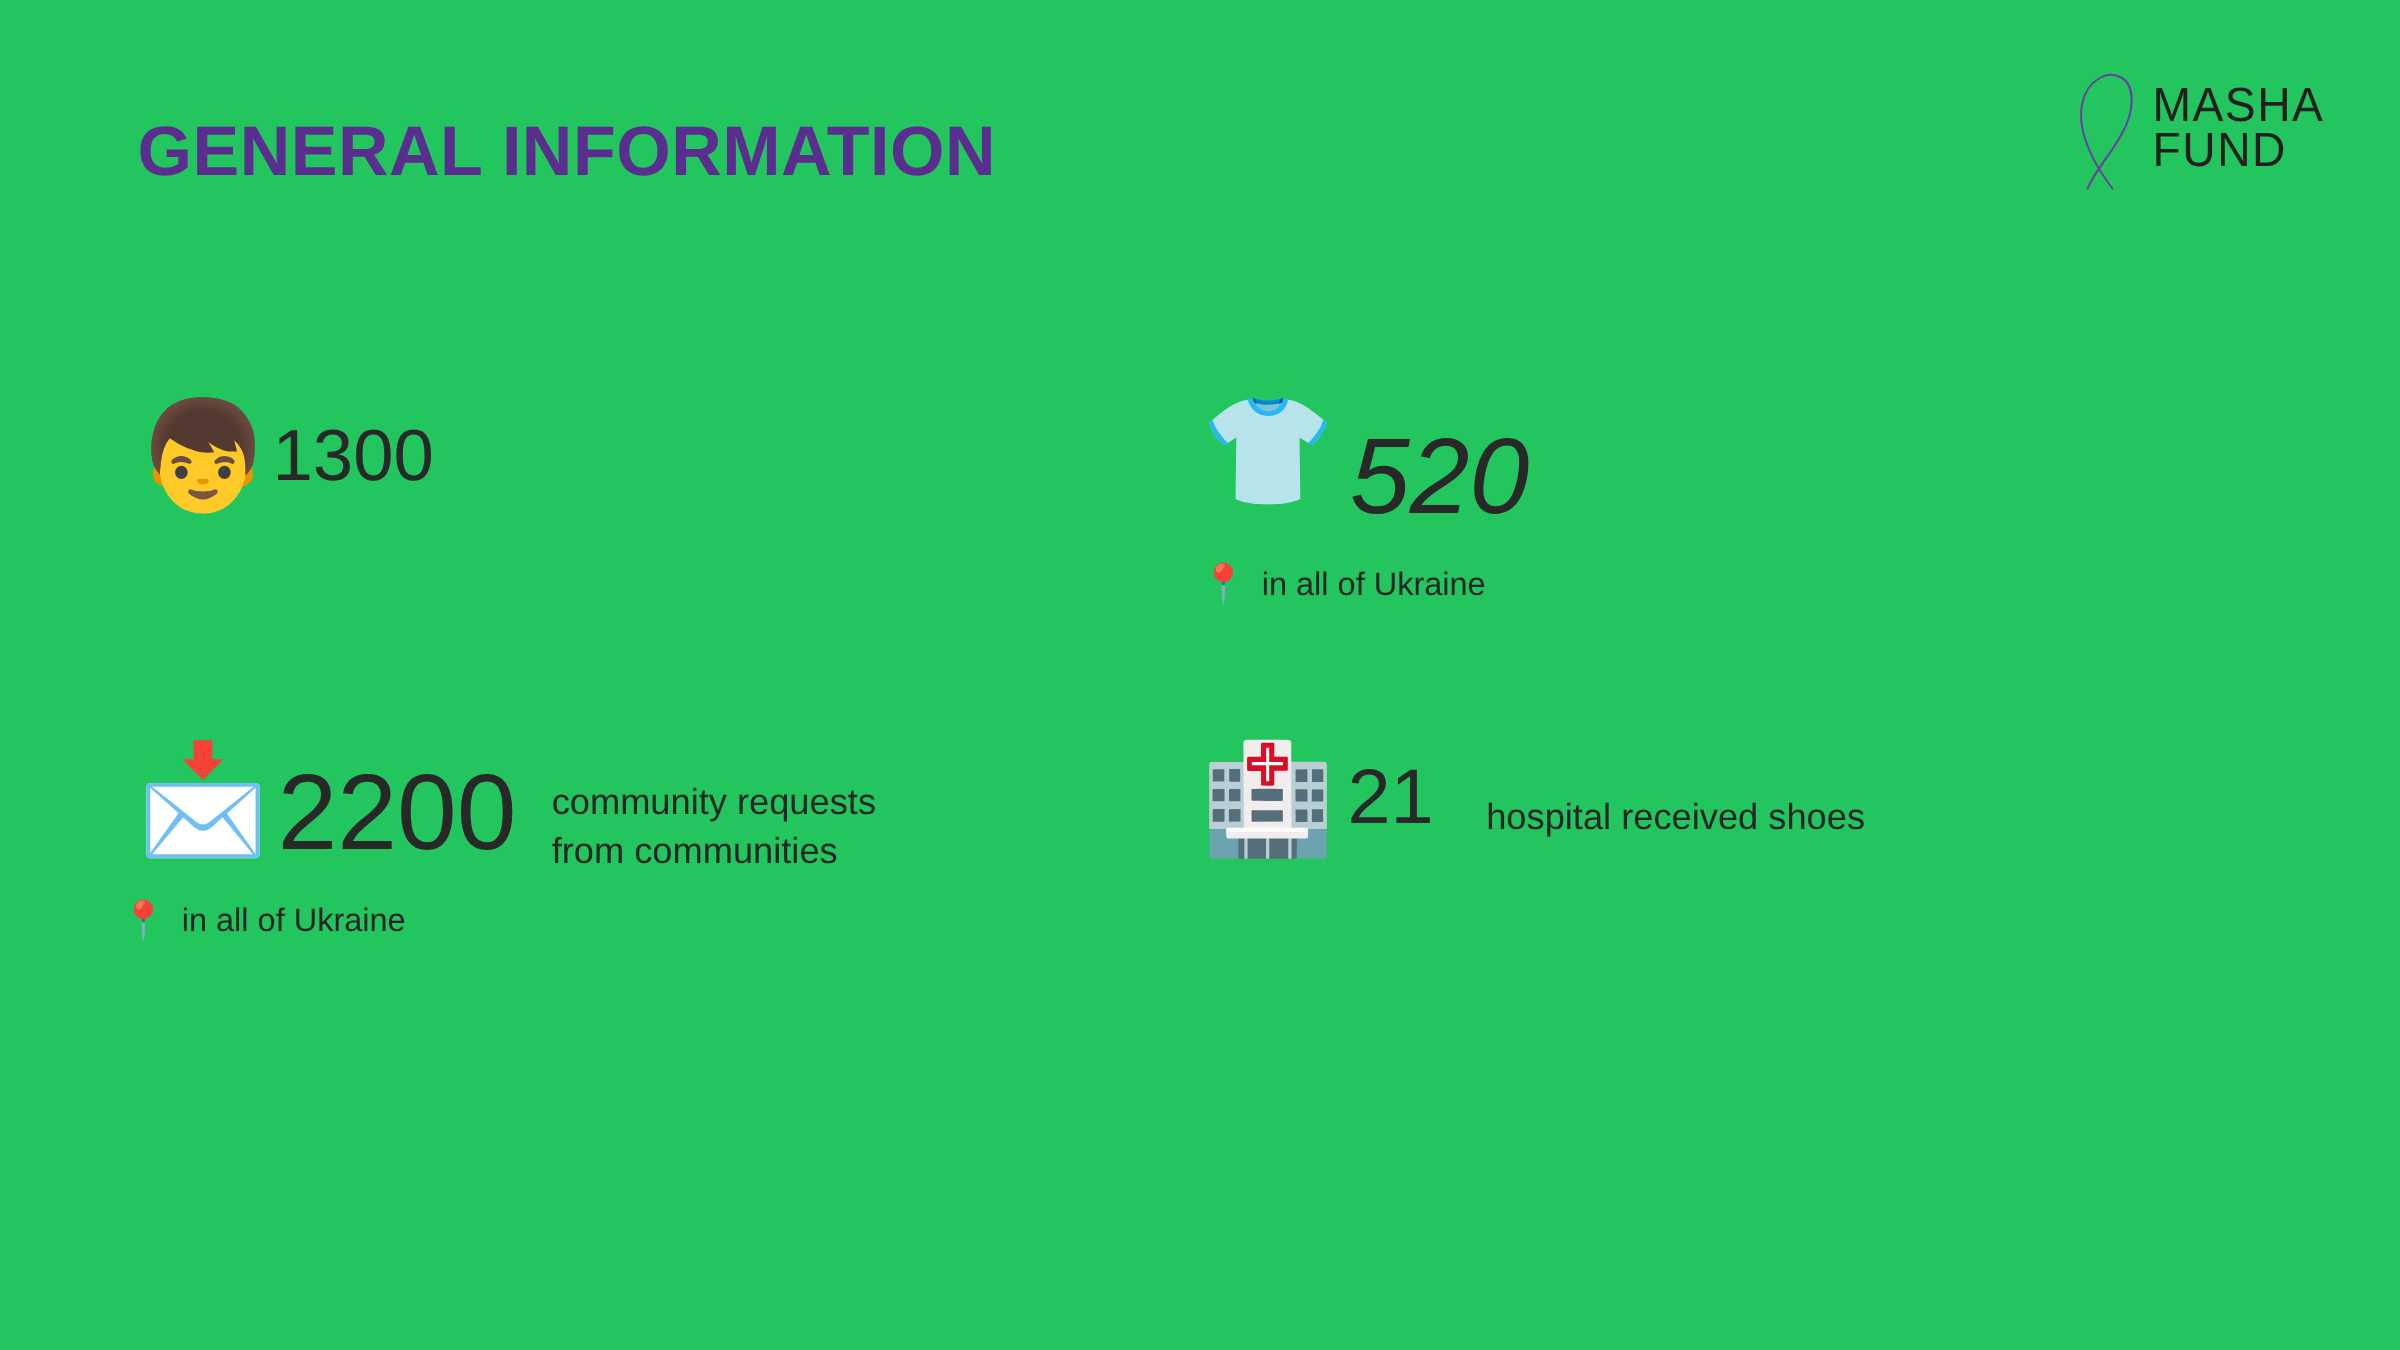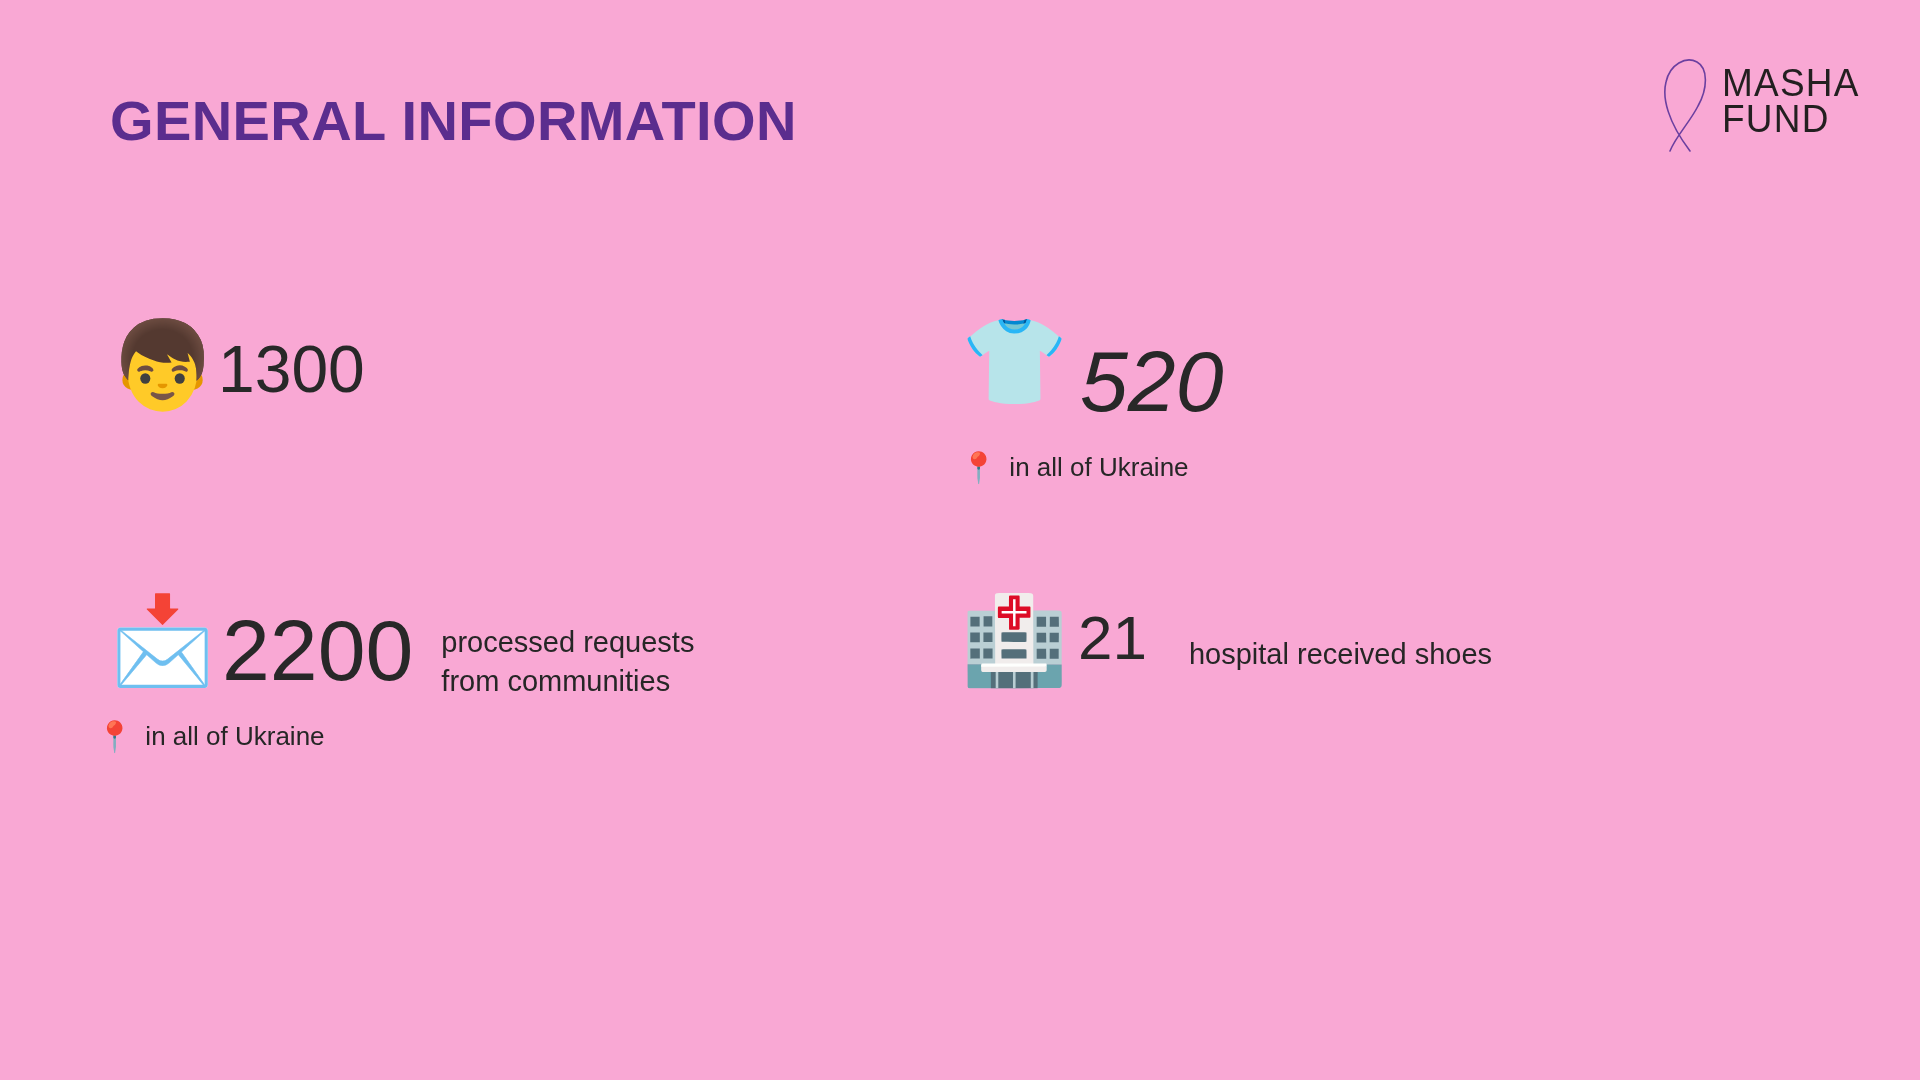--- a/index.html
+++ b/index.html
@@ -13,21 +13,21 @@
     position: relative;
     overflow: hidden;
     font-family: "Liberation Sans", sans-serif;
     -webkit-font-smoothing: antialiased;
   }
 
   
   .slide {
     position: absolute;
     inset: 0;
-    background: #f9a8d4;
+    background: #22c55e;
   }
 
   
   .logo {
     position: absolute;
     top: 52px;
     left: 1660px;
     display: flex;
     align-items: center;
     gap: 10px;
@@ -116,21 +116,21 @@
     font-family: "Liberation Sans", sans-serif;
     font-size: 29px;
     font-weight: 400;
     line-height: 1.35;
     color: #262626;
     padding-top: 4px;
     white-space: pre-line;
   }
 
   
-  .s1 .stat-number { font-size: 66px; margin-top: 6px; }
+  .s1 .stat-number { font-size: 58px; margin-top: 6px; }
   .s1 .stat-text   { margin-left: 32px; margin-top: -2px; }
   .s1 .stat-emoji  { margin-top: -8px; }
 
   .s2 .stat-number { font-size: 86px; margin-top: 8px; margin-left: 10px; font-style: italic;}
   .s2 .stat-text   { margin-left: 32px; margin-top: 4px; }
   .s2 .stat-emoji  { margin-top: -12px; }
 
   .s3 .stat-number { font-size: 86px; margin-top: 4px; margin-left: 4px;}
   .s3 .stat-text   { margin-left: 28px; margin-top: 16px; }
   .s3 .stat-emoji  { margin-top: -6px; }
@@ -196,21 +196,21 @@
     </div>
 
     <div class="row-gap"></div>
 
     <div class="stat-row">
 
       <div class="stat-col left s3">
         <div class="stat-block">
           <div class="stat-emoji">📩</div>
           <div class="stat-number">2200</div>
-          <div class="stat-text">processed requests
+          <div class="stat-text">community requests
 from communities</div>
         </div>
         <div class="stat-note s3-note">
           <span class="note-pin">📍</span>
           <span>in all of Ukraine</span>
         </div>
       </div>
 
       <div class="stat-col right s4">
         <div class="stat-block">

